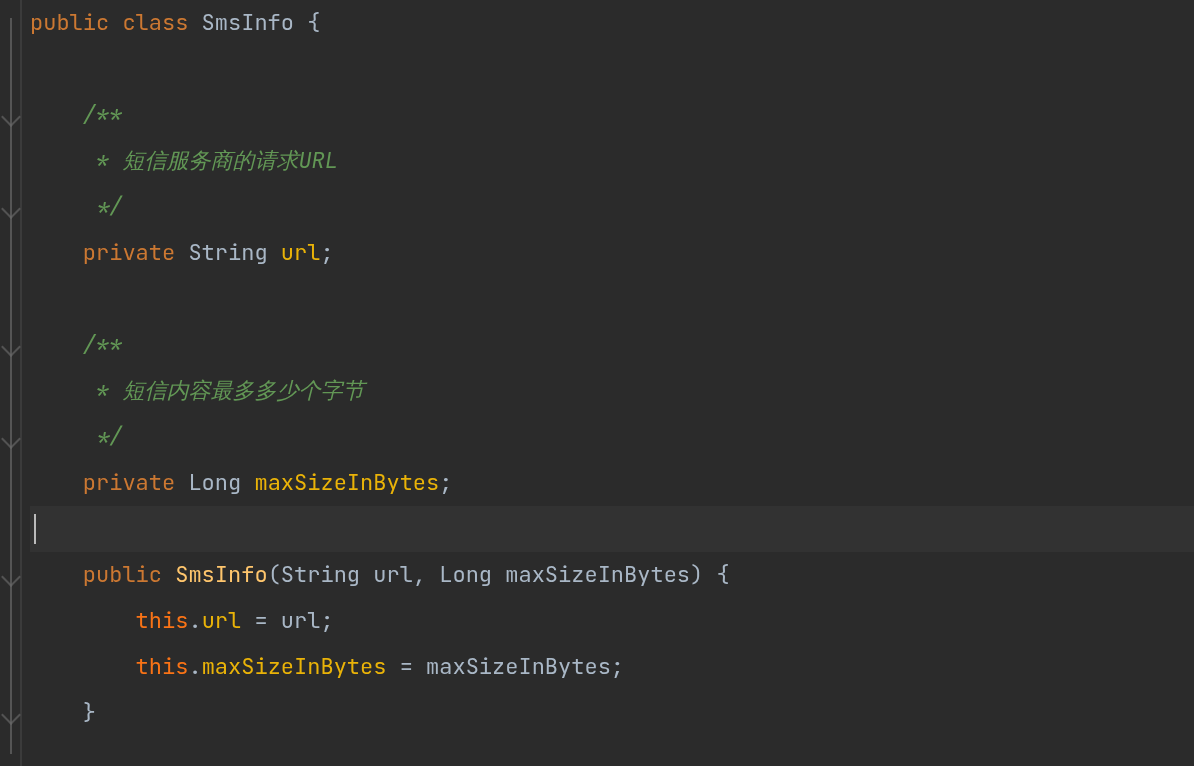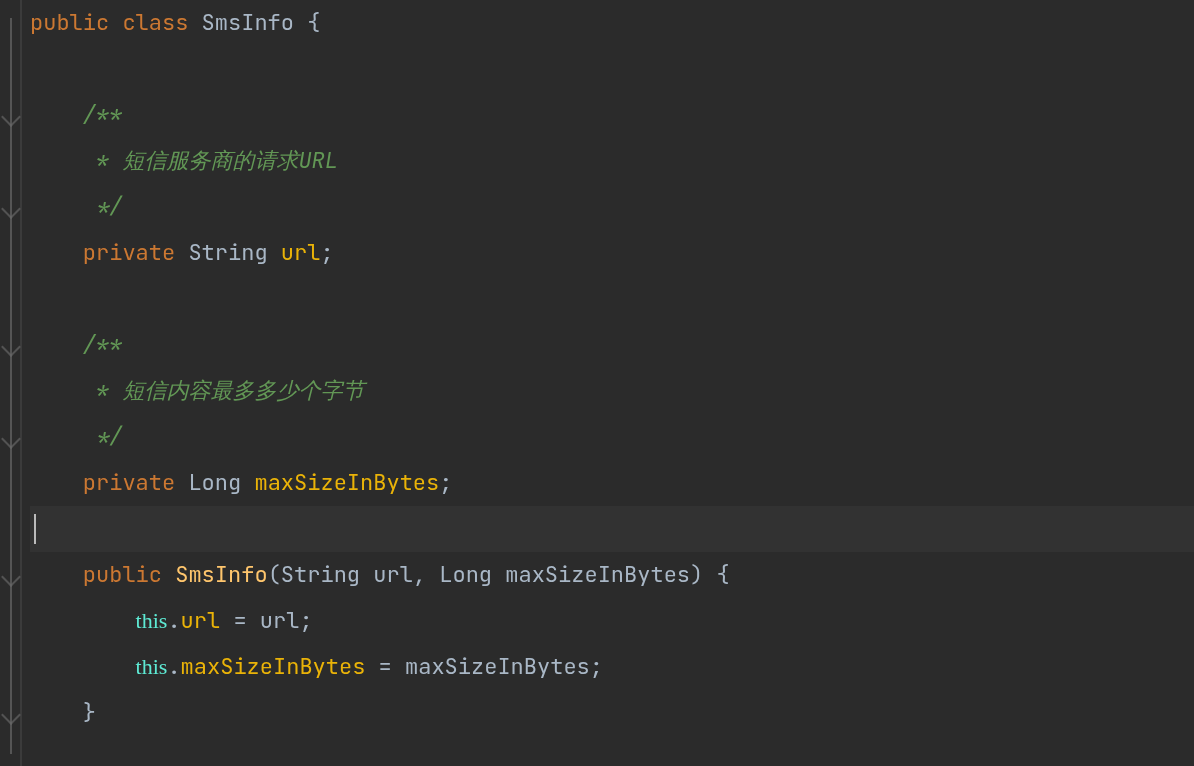--- a/index.html
+++ b/index.html
@@ -56,21 +56,21 @@
     height:30px;
     background:#bbbbbb;
     left:12px;
   }
   .kw{color:#cc7832;}
   .type{color:#a9b7c6;}
   .field{color:#eab308;}
   .method{color:#ffc66d;}
   .comment{color:#629755;font-style:italic;}
   .punc{color:#a9b7c6;}
-  .this{color:#5eead4;font-family:Liberation Serif, serif;}
+  .this{color:#f97316;}
 </style>
 </head>
 <body>
 
 <div class="editor">
   <div class="gutter">
     <div class="structure-line" style="top:18px;height:736px;"></div>
   <div class="fold" style="top: 110px;"></div>
       <div class="fold" style="top: 202px;"></div>
       <div class="fold" style="top: 340px;"></div>

